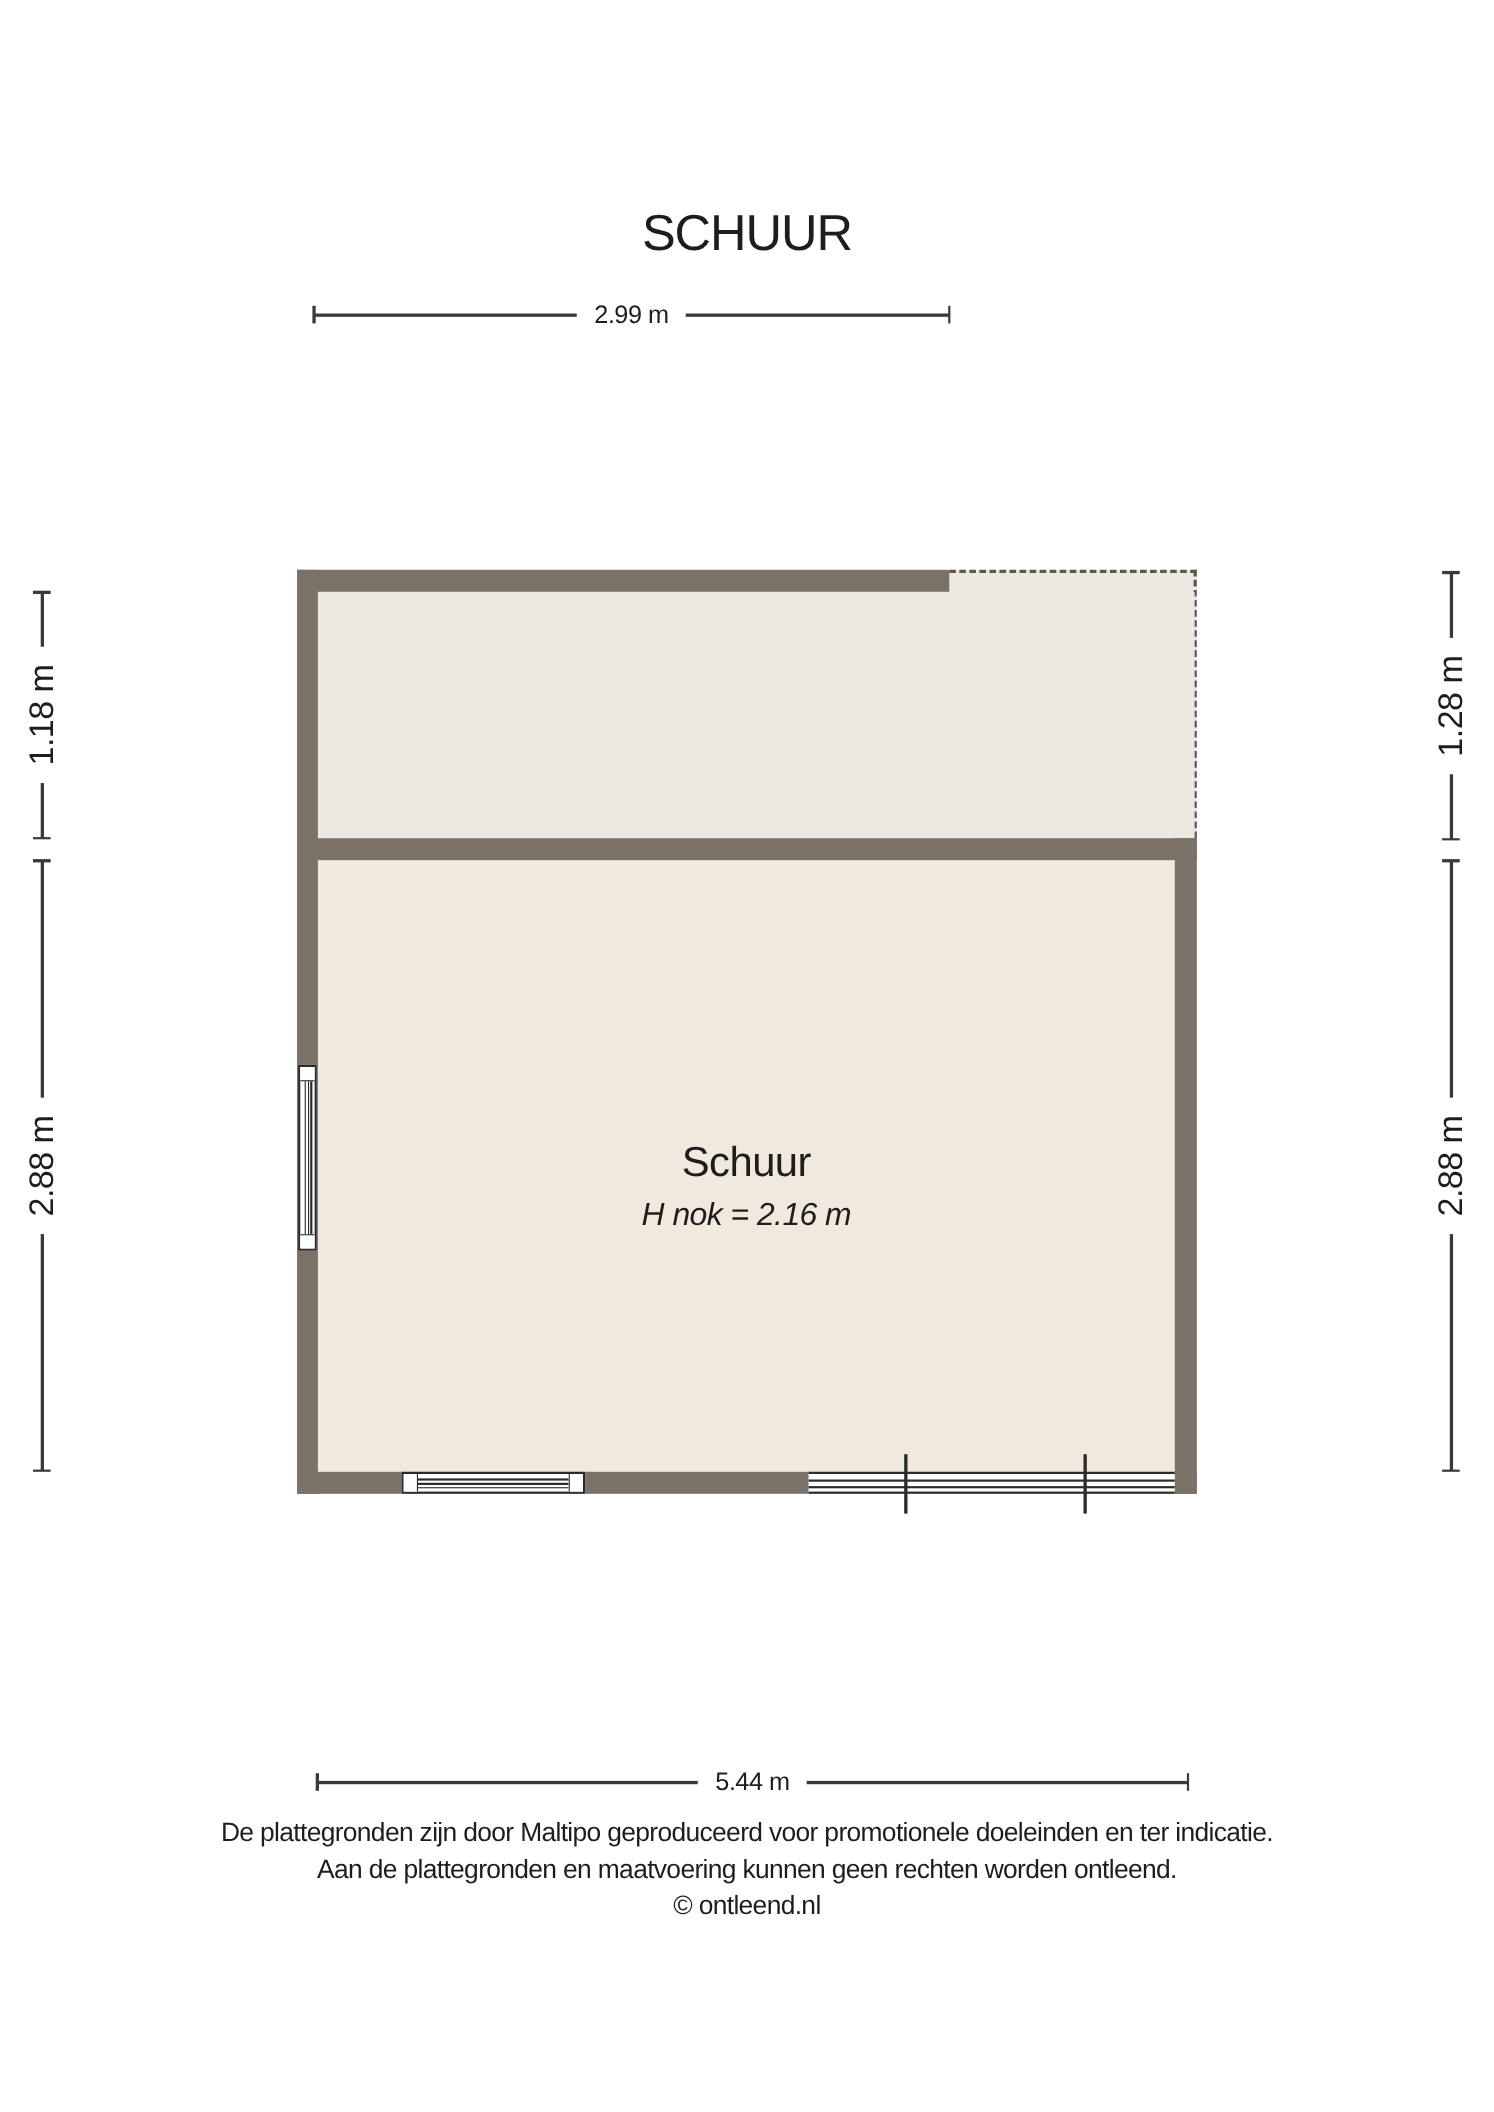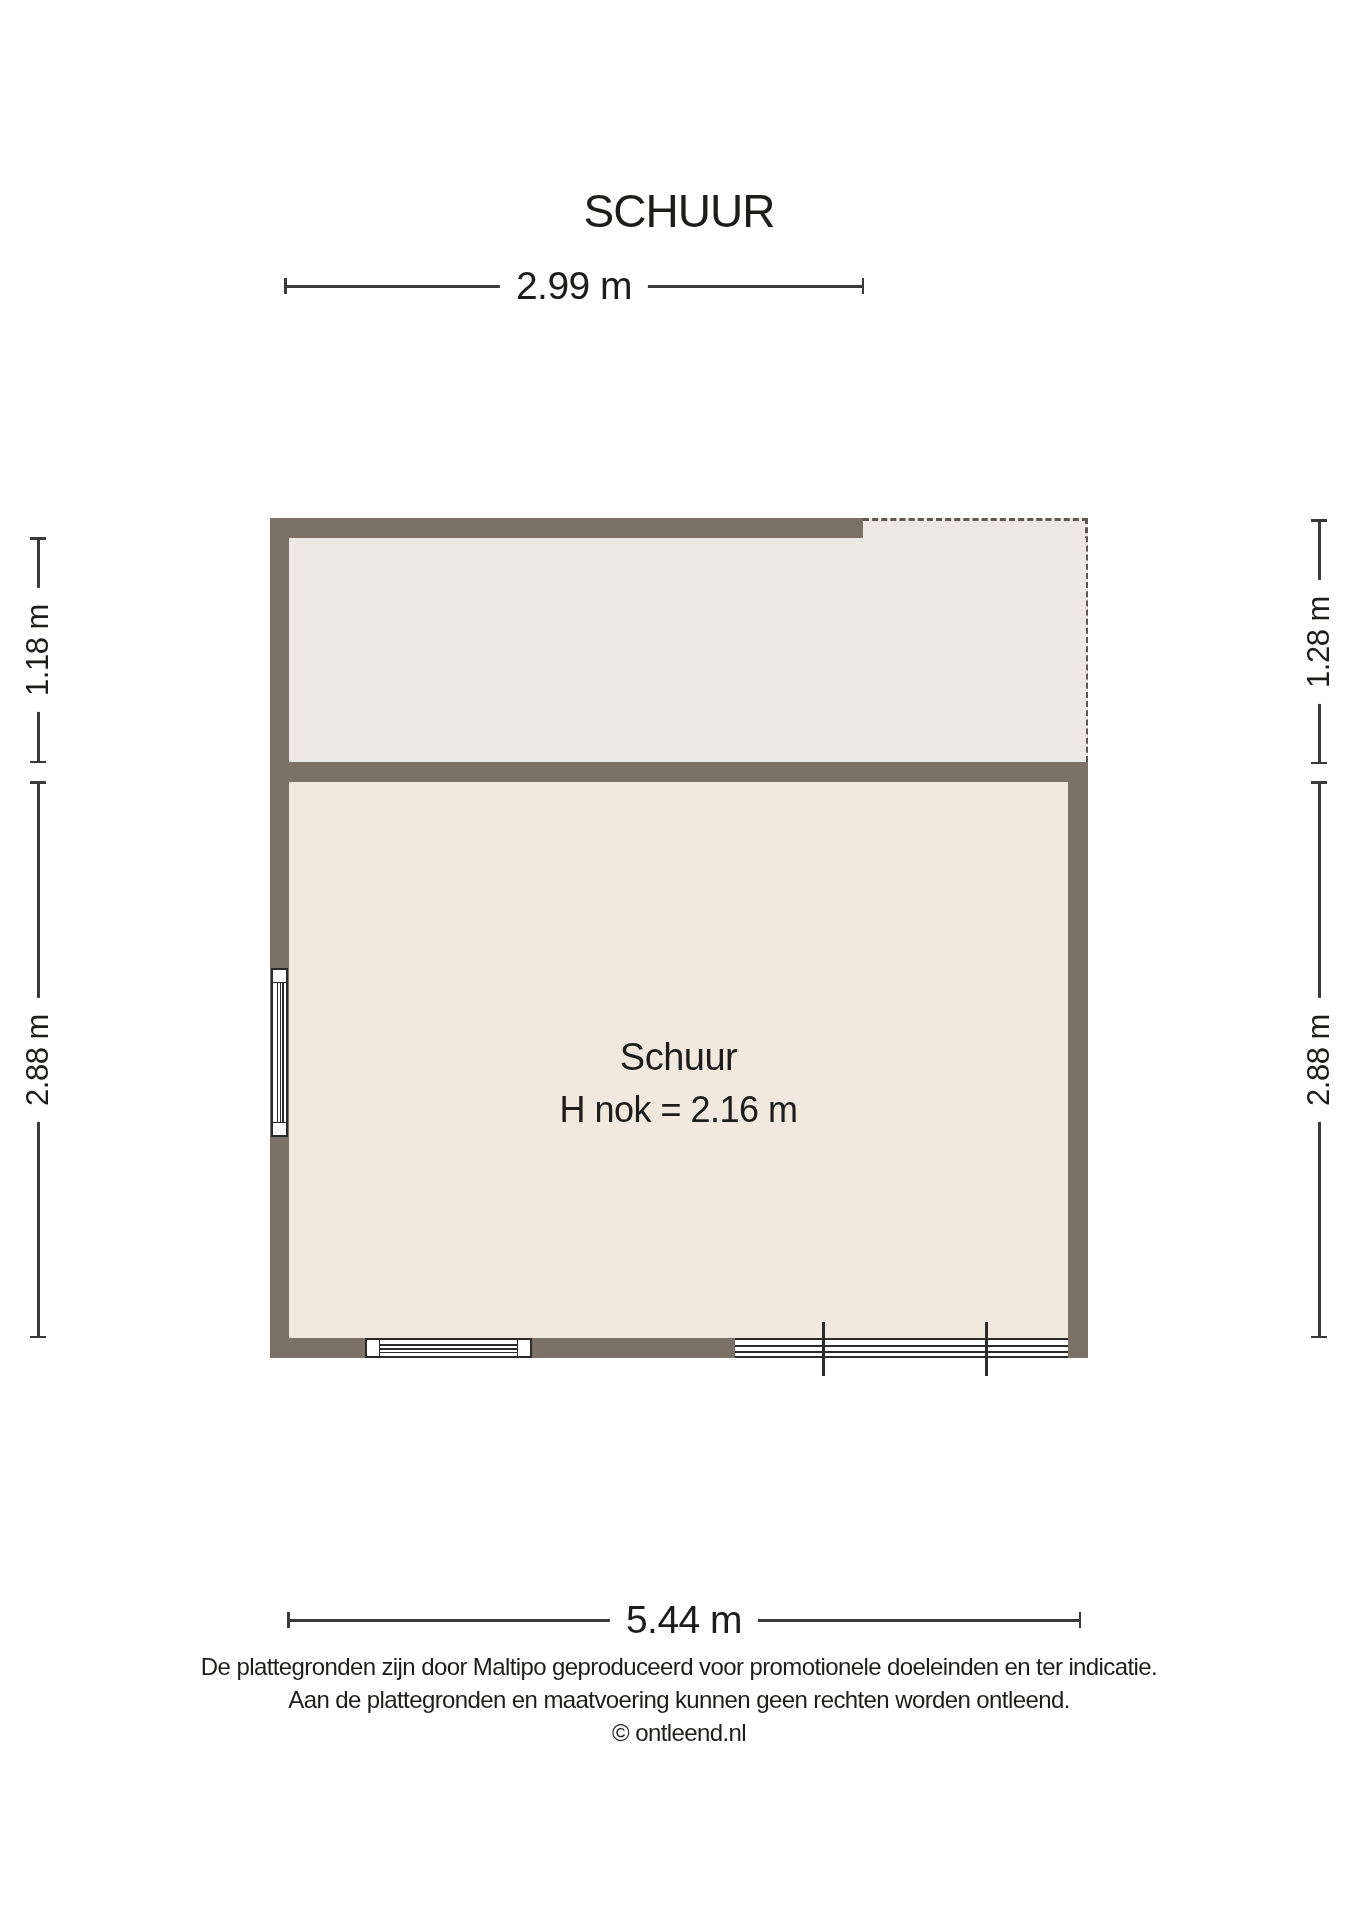--- a/index.html
+++ b/index.html
@@ -29,38 +29,38 @@
     border-top:3px dashed var(--dash,#5f584e);
     border-right:3px dashed var(--dash,#5f584e);
   }
 
   
   .room-label{
     position:absolute;left:289px;top:1036px;width:779px;
     text-align:center;
   }
   .room-name{font-size:38px;font-weight:500;letter-spacing:-0.5px;}
-  .room-ridge{font-size:36px;margin-top:10px;letter-spacing:-0.5px;}
+  .room-ridge{font-size:29px;font-style:italic;margin-top:10px;letter-spacing:-0.5px;}
 
   
   .dim-h{
     position:absolute;height:2.5px;background:var(--dim-line,#3a3a3a);
   }
   .dim-h::before,.dim-h::after{
     content:"";position:absolute;top:-7px;width:2.5px;height:16px;
     background:var(--dim-line,#3a3a3a);
   }
   .dim-h::before{left:-1px;}
   .dim-h::after{right:-1px;}
   .dim-h .dim-label{
     position:absolute;left:50%;top:50%;
     transform:translate(-50%,-50%);
     background:var(--background,#fff);
     padding:0 16px;white-space:nowrap;
-    font-size:39px;letter-spacing:-0.5px;
+    font-size:23px;letter-spacing:-0.5px;
   }
   .dim-v{
     position:absolute;width:2.5px;background:var(--dim-line,#3a3a3a);
   }
   .dim-v::before,.dim-v::after{
     content:"";position:absolute;left:-7px;width:16px;height:2.5px;
     background:var(--dim-line,#3a3a3a);
   }
   .dim-v::before{top:-1px;}
   .dim-v::after{bottom:-1px;}

